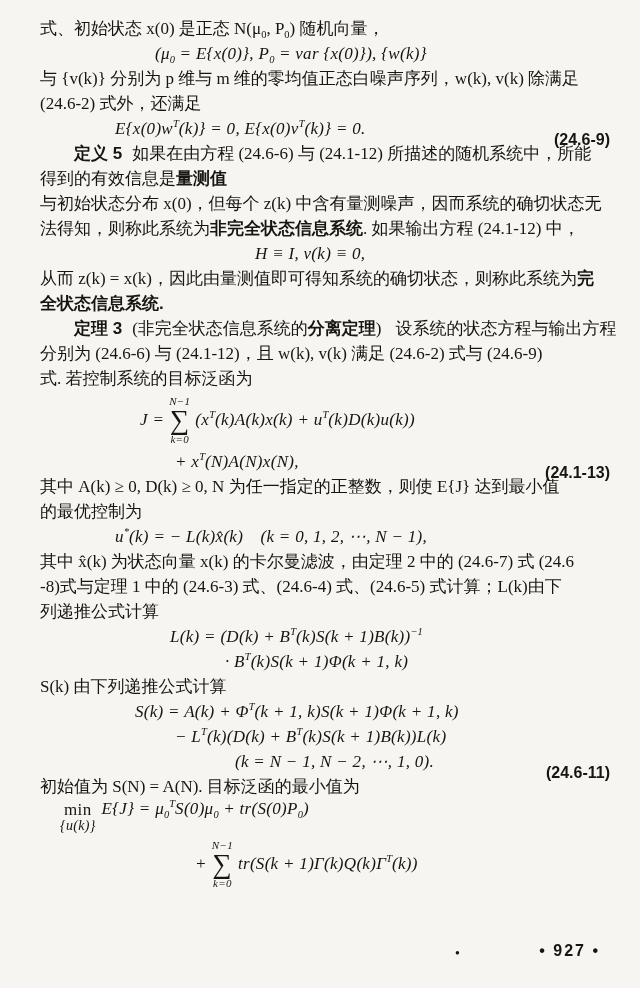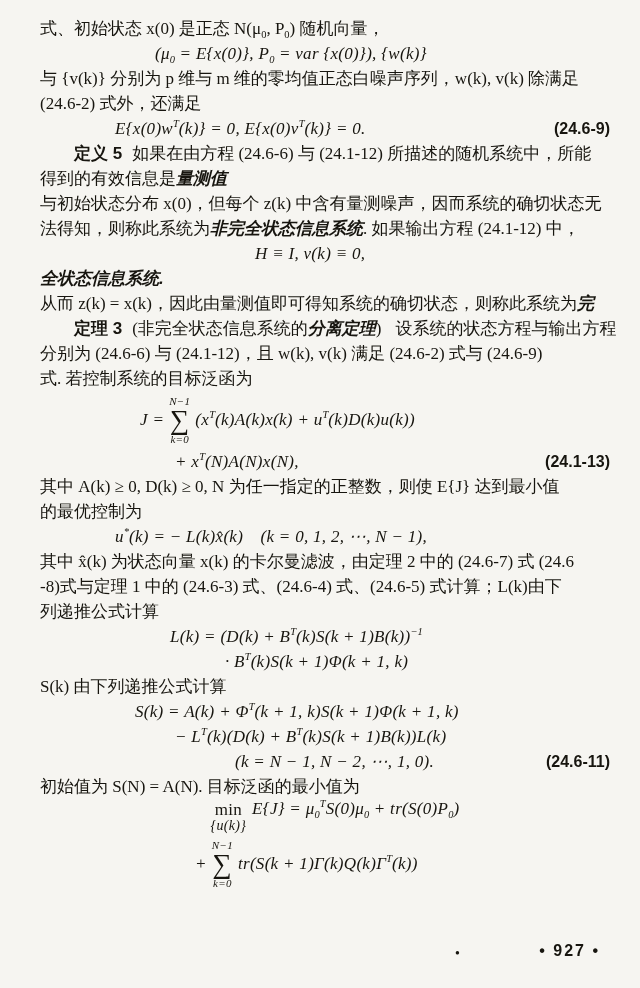--- a/index.html
+++ b/index.html
@@ -9,40 +9,40 @@
     font-family:"Liberation Serif","DejaVu Serif",serif;
   }
   .page{
     position:relative;box-sizing:border-box;
     width:640px;height:708px;
     padding:16px 30px 0 40px;
     color:#17150f;font-size:17px;
   }
   .ln{position:relative;line-height:25px;min-height:25px;white-space:nowrap;}
   .indent{text-indent:34px;}
-  .b{font-weight:bold;font-family:"Liberation Sans","DejaVu Sans",sans-serif;font-style:italic;}
+  .b{font-weight:bold;font-family:"Liberation Sans","DejaVu Sans",sans-serif;}
   .lbl{font-weight:bold;font-family:"Liberation Sans","DejaVu Sans",sans-serif;margin-right:10px;}
   .gap{margin-right:14px;}
   .eq{font-style:italic;letter-spacing:.3px;}
   .eqno{
-    position:absolute;right:0;top:0;font-style:normal;font-weight:600;
+    position:absolute;right:0;top:11px;font-style:normal;font-weight:600;
     font-family:"Liberation Sans","DejaVu Sans",sans-serif;font-size:16px;
   }
   sup,sub{font-size:10.5px;line-height:0;letter-spacing:0;} .pl75{padding-left:75px;} .pl95{padding-left:95px;}
   .pl100{padding-left:100px;} .pl115{padding-left:115px;} .pl130{padding-left:130px;}
   .pl135{padding-left:135px;} .pl150{padding-left:150px;} .pl155{padding-left:155px;}
   .pl185{padding-left:185px;} .pl195{padding-left:195px;} .pl200{padding-left:200px;}
   .pl215{padding-left:215px;} .pl20{padding-left:20px;}
   
   .sumline{display:flex;align-items:center;height:58px;}
   .bigsum{display:inline-flex;flex-direction:column;align-items:center;margin:0 5px;font-style:italic;}
   .sumtop,.sumbot{font-size:11px;line-height:11px;}
   .sigma{font-size:27px;line-height:27px;font-style:normal;}
   
-  .eqmin{display:flex;align-items:flex-start;height:36px;justify-content:center;}
+  .eqmin{display:flex;align-items:flex-start;height:36px;}
   .minblock{display:inline-flex;flex-direction:column;align-items:center;margin-right:6px;}
   .minword{font-style:normal;line-height:22px;}
   .minsub{font-size:14px;line-height:9px;font-style:italic;}
   
   .footer{position:absolute;left:0;right:0;top:942px;height:25px;}
   .inkdot{position:absolute;left:455px;top:6px;font-size:8px;}
   .pageno{
     position:absolute;right:40px;top:0;font-weight:bold;
     font-family:"Liberation Sans","DejaVu Sans",sans-serif;font-size:16px;letter-spacing:2px;
   }
@@ -75,25 +75,25 @@
 
 
   <div class="ln"><span>与初始状态分布 x(0)，但每个 z(k) 中含有量测噪声，因而系统的确切状态无</span></div>
 
   <div class="ln">
     <span>法得知，则称此系统为</span><span class="b">非完全状态信息系统</span><span>. 如果输出方程 (24.1-12) 中，</span>
   </div>
 
   <div class="ln pl215 eq"><span class="rich">H ≡ I, v(k) ≡ 0,</span></div>
 
-  <div class="ln"><span class="b">全状态信息系统.</span></div>
-
   <div class="ln">
     <span>从而 z(k) = x(k)，因此由量测值即可得知系统的确切状态，则称此系统为</span><span class="b">完</span>
   </div>
+
+  <div class="ln"><span class="b">全状态信息系统.</span></div>
 
   <div class="ln indent">
     <span class="lbl">定理 3</span><span>(非完全状态信息系统的</span><span class="b">分离定理</span><span class="gap">)</span><span>设系统的状态方程与输出方程</span>
   </div>
 
   <div class="ln"><span>分别为 (24.6-6) 与 (24.1-12)，且 w(k), v(k) 满足 (24.6-2) 式与 (24.6-9)</span></div>
 
   <div class="ln"><span>式. 若控制系统的目标泛函为</span></div>
 
   <div class="sumline pl100 eq">

